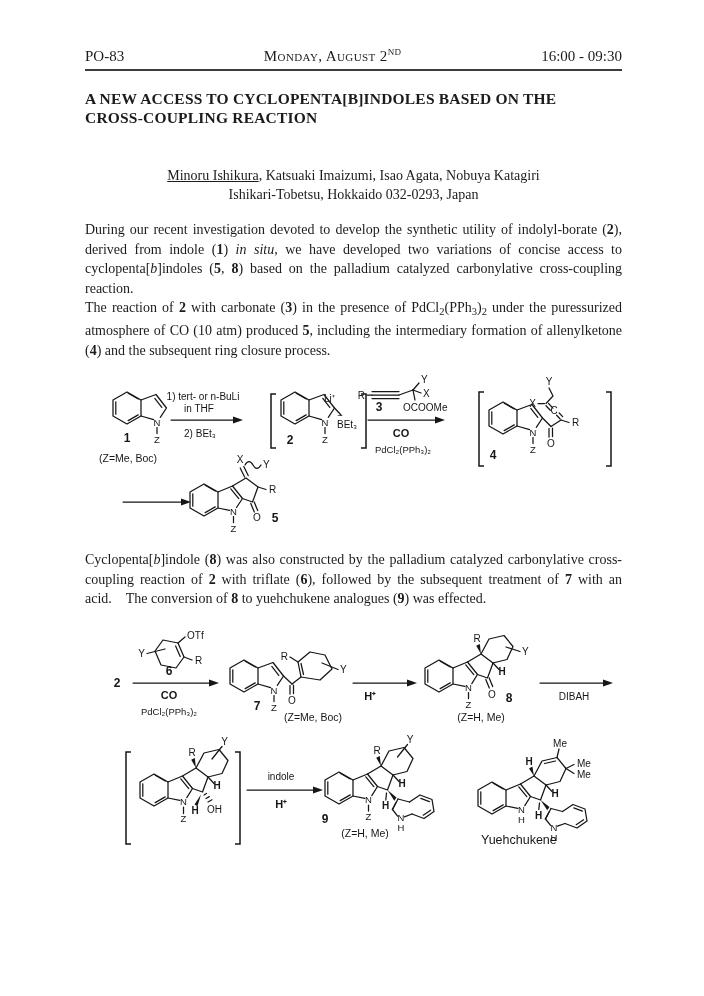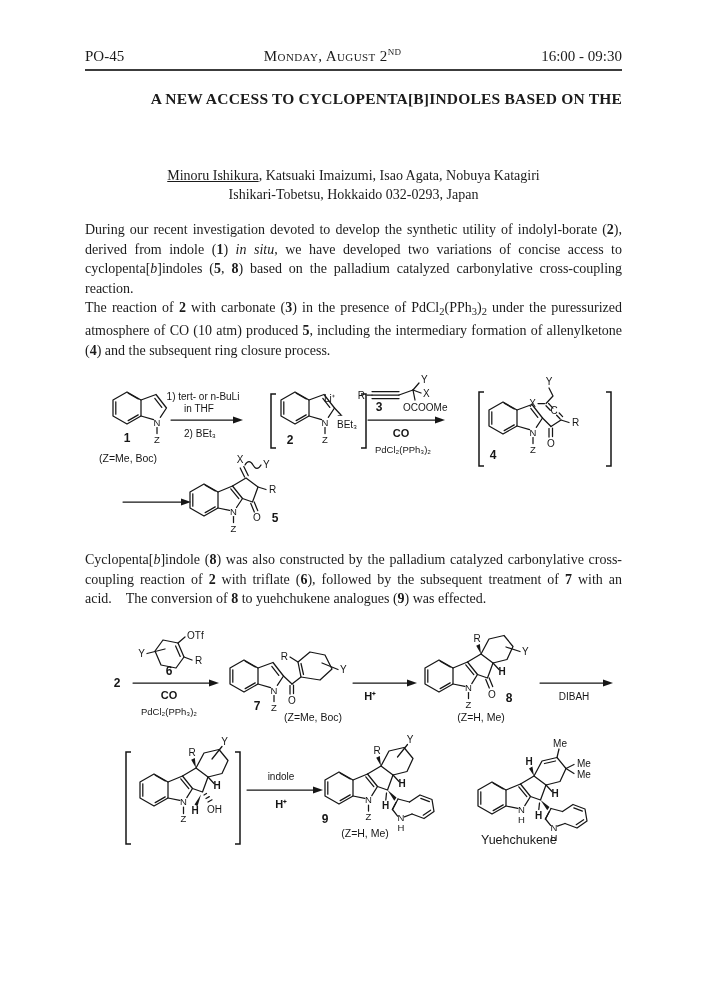--- a/index.html
+++ b/index.html
@@ -4,21 +4,21 @@
 <style>
   html,body{margin:0;padding:0;}
   body{width:704px;height:996px;background:#fff;position:relative;
        font-family:"Liberation Serif", serif;color:var(--ink,#1b1b1b);}
   .abs{position:absolute;}
   .content{left:85px;width:537px;}
   .header-row{top:47px;display:flex;justify-content:space-between;align-items:baseline;font-size:15px;}
   .smallcaps{font-variant:small-caps;letter-spacing:.4px;}
   .ord{font-size:9px;vertical-align:6px;text-transform:uppercase;text-align:center;}
   .rule{left:85px;width:537px;top:69px;border-top:2.2px solid #3c3c3c;height:0;}
-  .title{top:89px;text-align:right;font-weight:bold;font-size:15.5px;line-height:19px;letter-spacing:.2px;}
+  .title{top:89px;text-align:left;font-weight:bold;font-size:15.5px;line-height:19px;letter-spacing:.2px;}
   .authors{top:166px;text-align:center;font-size:14px;line-height:19px;}
   .u{text-decoration:underline;}
   .bodytext{font-size:14px;line-height:19.5px;text-align:justify;}
   .bodytext p{margin:0;}
   .block1{top:220px;}
   .block2{top:550px;}
   span.b{font-weight:bold;}
   span.i{font-style:italic;}
   span.sub{font-size:10.5px;vertical-align:-2.5px;}
   svg.scheme{position:absolute;left:85px;overflow:visible;}
@@ -31,28 +31,29 @@
   svg .bold{font-weight:bold;}
   svg .note{font-size:10.5px;}
   svg .rgb{font-size:11px;font-weight:bold;}
   svg .sm{font-size:9.5px;}
   svg .cap{font-size:12.5px;}
 </style>
 </head>
 <body>
 
 <div class="abs content header-row">
-  <span>PO-45</span>
+  <span>PO-83</span>
   <span class="smallcaps"><span>Monday, August 2</span><span class="ord">nd</span></span>
   <span>16:00 - 09:30</span>
 </div>
 <div class="abs rule"></div>
 
 <div class="abs content title">
   <div>A NEW ACCESS TO CYCLOPENTA[B]INDOLES BASED ON THE</div>
+  <div>CROSS-COUPLING REACTION</div>
 </div>
 
 <div class="abs content authors">
   <div><span class="u">Minoru Ishikura</span><span>, Katsuaki Imaizumi, Isao Agata, Nobuya Katagiri</span></div>
   <div>Ishikari-Tobetsu, Hokkaido 032-0293, Japan</div>
 </div>
 
 <div class="abs content bodytext block1">
   <p><span>During our recent investigation devoted to develop the synthetic utility of indolyl-borate (</span><span class="b">2</span><span>), derived from indole (</span><span class="b">1</span><span>) </span><span class="i">in situ</span><span>, we have developed two variations of concise access to cyclopenta[</span><span class="i">b</span><span>]indoles (</span><span class="b">5</span><span>, </span><span class="b">8</span><span>) based on the palladium catalyzed carbonylative cross-coupling reaction.</span></p>
   <p><span>The reaction of </span><span class="b">2</span><span> with carbonate (</span><span class="b">3</span><span>) in the presence of PdCl</span><span class="sub">2</span><span>(PPh</span><span class="sub">3</span><span>)</span><span class="sub">2</span><span> under the puressurized atmosphere of CO (10 atm) produced </span><span class="b">5</span><span>, including the intermediary formation of allenylketone (</span><span class="b">4</span><span>) and the subsequent ring closure process.</span></p>

